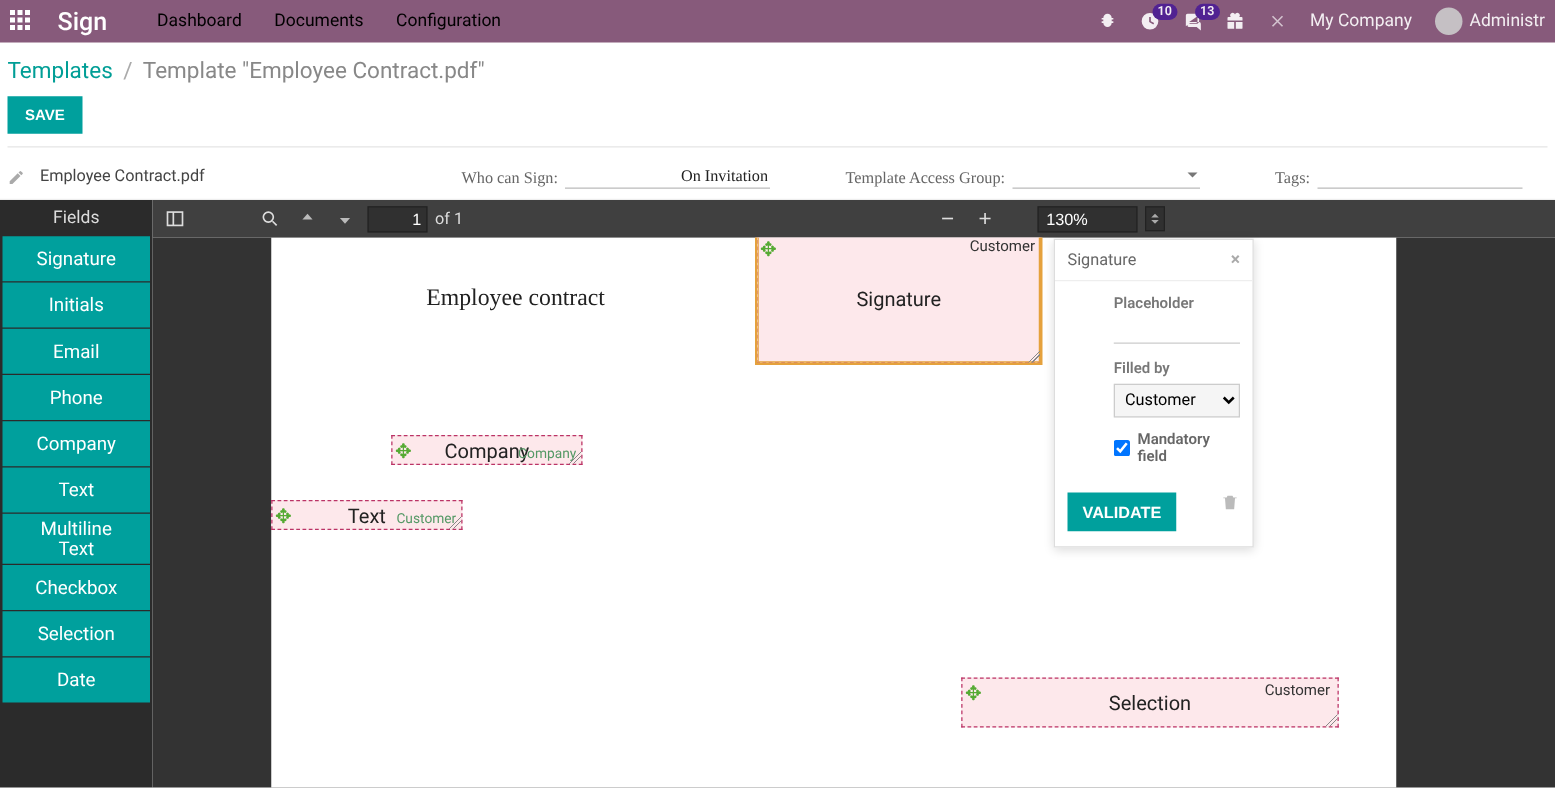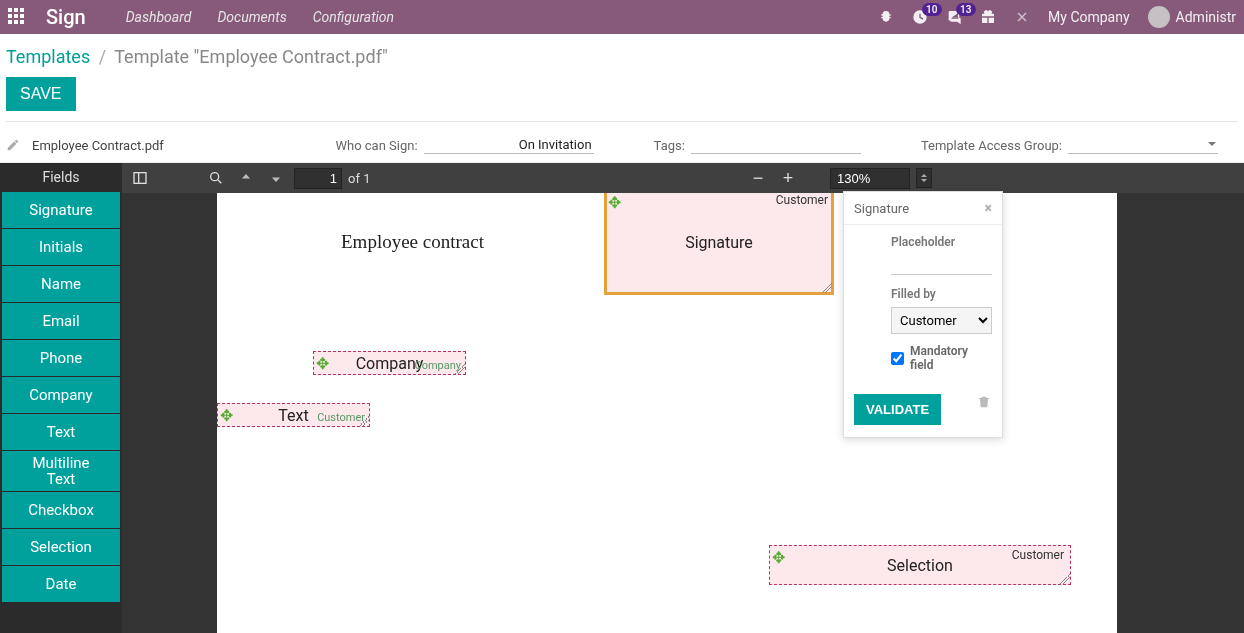--- a/index.html
+++ b/index.html
@@ -4,44 +4,44 @@
 <style>
   * { box-sizing: border-box; margin: 0; padding: 0; }
   body { font-family: -apple-system, BlinkMacSystemFont, "Segoe UI", Roboto, Helvetica, Arial, sans-serif; font-size: 13px; color: #333; background: #fff; overflow: hidden; width: 1244px; height: 633px; }
 
   
   .topbar { background: #875a7b; color: #fff; height: 34px; display: flex; align-items: center; padding: 0 8px; }
   .apps-grid { width: 18px; height: 18px; display: grid; grid-template-columns: repeat(3,4px); grid-template-rows: repeat(3,4px); gap: 2px; margin-right: 20px; cursor: pointer; }
   .apps-grid span { background: #fff; width: 4px; height: 4px; }
   .brand { font-size: 20px; font-weight: 500; margin-right: 40px; }
   .nav-links { display: flex; gap: 26px; }
-  .nav-link { color: #e5e5e5; font-size: 14px; cursor: pointer; font-style: italic; }
+  .nav-link { color: #000000; font-size: 14px; cursor: pointer; }
   .topbar-right { margin-left: auto; display: flex; align-items: center; gap: 18px; }
   .tb-item { position: relative; cursor: pointer; color: #fff; opacity: 0.9; display: flex; align-items: center; }
   .badge { position: absolute; top: -6px; left: 10px; background: #4c1d95; color: #fff; font-size: 10px; padding: 1px 4px; border-radius: 8px; font-weight: 600; }
   .avatar { width: 22px; height: 22px; border-radius: 50%; background: #ccc; display: inline-block; }
   .company-label, .user-label { font-size: 14px; }
   .icon-svg { width: 16px; height: 16px; fill: #fff; }
   .icon-svg.dim { opacity: 0.7; }
 
   
   .crumbbar { padding: 12px 6px 4px 6px; }
   .crumbs { font-size: 18px; }
   .crumb-root { color: #009e96; cursor: pointer; }
   .crumb-sep { color: #aaa; padding: 0 4px; }
   .crumb-here { color: #888; }
-  .save-btn { margin-top: 10px; background: #00a09d; color: #fff; border: none; padding: 8px 14px; font-size: 16px; font-weight: 400; cursor: pointer; }
+  .save-btn { margin-top: 10px; background: #00a09d; color: #fff; border: none; padding: 8px 14px; font-size: 12px; font-weight: 700; cursor: pointer; }
   .hr { border: 0; border-top: 1px solid #e5e5e5; margin-top: 10px; }
 
   
   .configrow { display: flex; align-items: center; padding: 10px 6px 8px 6px; gap: 8px; }
   .pencil { width: 14px; height: 14px; color: #aaa; }
   .docname { color: #444; margin-left: 4px; }
   .cfg-group { margin-left: auto; display: flex; gap: 60px; align-items: center; padding-right: 20px; }
-  .cfg-item { display: flex; align-items: center; gap: 6px; }
+  .cfg-item { display: flex; align-items: center; gap: 6px; font-family: Liberation Serif, serif; }
   .cfg-label { color: #666; }
   .cfg-input { border: none; border-bottom: 1px solid #bbb; padding: 1px 2px; font-size: 13px; font-family: inherit; background: transparent; color: #222; min-width: 110px; text-align: right; }
   .cfg-select-wrap { position: relative; }
   .cfg-select-wrap input { width: 150px; }
   .cfg-select-wrap::after { content: ''; position: absolute; right: 2px; top: 6px; border: 4px solid transparent; border-top-color: #777; }
   .hr2 { border: 0; border-top: 1px solid #eee; }
 
   
   .editor { display: flex; height: 470px; position: relative; }
 
@@ -166,38 +166,37 @@
   <svg class="pencil" viewBox="0 0 24 24" fill="#aaa">
       <path d="M3 17.25V21h3.75L17.81 9.94l-3.75-3.75L3 17.25zM20.71 7.04a1 1 0 0 0 0-1.41l-2.34-2.34a1 1 0 0 0-1.41 0l-1.83 1.83 3.75 3.75 1.83-1.83z"></path>
     </svg>
   <span class="docname">Employee Contract.pdf</span>
   <div class="cfg-group">
     <div class="cfg-item">
       <span class="cfg-label">Who can Sign:</span>
       <input class="cfg-input" value="On Invitation" style="">
     </div>
     <div class="cfg-item">
+      <span class="cfg-label">Template Access Group:</span>
+      <span class="cfg-select-wrap"><input class="cfg-input" value="" style=""></span>
+    </div>
+    <div class="cfg-item">
       <span class="cfg-label">Tags:</span>
       <input class="cfg-input" value="" style="">
-    </div>
-    <div class="cfg-item">
-      <span class="cfg-label">Template Access Group:</span>
-      <span class="cfg-select-wrap"><input class="cfg-input" value="" style=""></span>
     </div>
   </div>
 </div>
 <hr class="hr2">
 
 <div class="editor">
 
   <div class="palette">
     <div class="palette-header">Fields</div>
     <div class="palette-btn">Signature</div>
     <div class="palette-btn">Initials</div>
-    <div class="palette-btn">Name</div>
     <div class="palette-btn">Email</div>
     <div class="palette-btn">Phone</div>
     <div class="palette-btn">Company</div>
     <div class="palette-btn">Text</div>
     <div class="palette-btn twoline">Multiline<br>Text</div>
     <div class="palette-btn">Checkbox</div>
     <div class="palette-btn">Selection</div>
     <div class="palette-btn">Date</div>
   </div>
 

